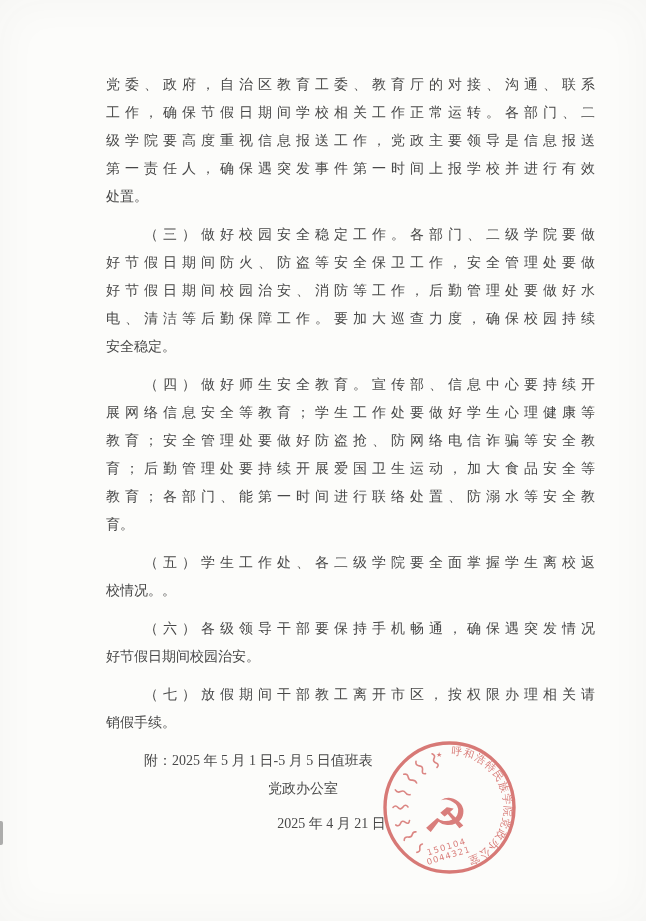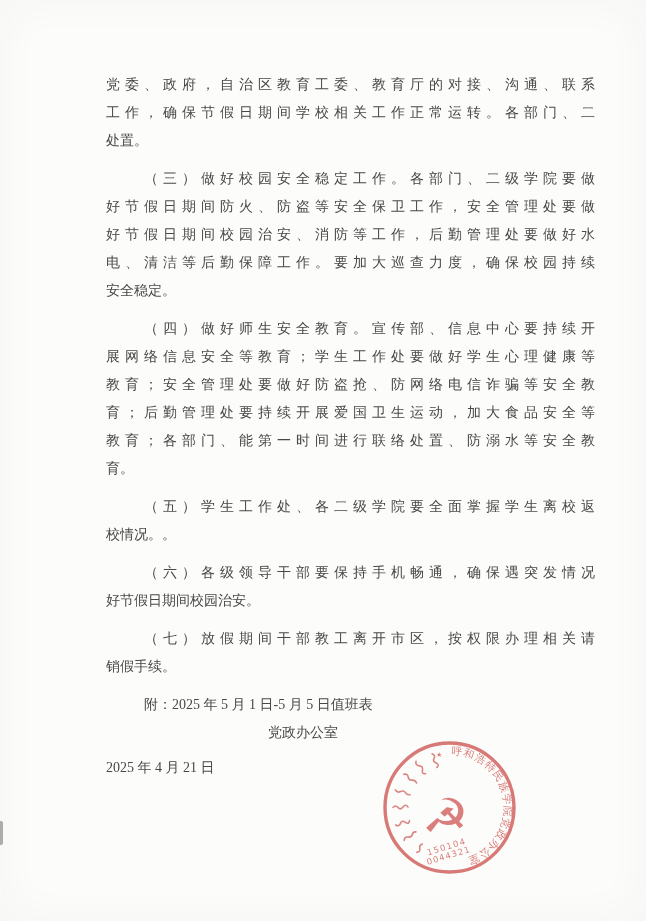--- a/index.html
+++ b/index.html
@@ -19,21 +19,21 @@
     line-height:28px;
     font-weight:400;
     margin-left:20px;
   }
   .para{margin:0 0 10px 0;}
   .line{text-align:justify;text-align-last:justify;}
   .last{text-align:justify;text-align-last:left;}
   .indent{text-indent:38px;}
   .attach{margin-top:0;text-indent:38px;text-align:right;text-align-last:left;}
   .sig{text-align:center;padding-right:95px;}
-  .sigdate{margin-top:7px;text-align:left;padding-right:38px;}
+  .sigdate{margin-top:7px;text-align:center;padding-right:38px;}
   .seal{
     position:absolute;
     left:379px;top:737px;
     width:141px;height:141px;
     mix-blend-mode:multiply;
     opacity:0.88;
     pointer-events:none;
   }
   .seal text{font-family:"DejaVu Serif","Liberation Serif",serif;}
   .seal .latin{font-family:"DejaVu Sans","Liberation Sans",sans-serif;}
@@ -45,20 +45,22 @@
 </head>
 <body>
 
 <div class="page">
 
   <div class="doc">
 
     <div class="para">
       <div class="line">党委、政府，自治区教育工委、教育厅的对接、沟通、联系</div>
       <div class="line">工作，确保节假日期间学校相关工作正常运转。各部门、二</div>
+      <div class="line">级学院要高度重视信息报送工作，党政主要领导是信息报送</div>
+      <div class="line">第一责任人，确保遇突发事件第一时间上报学校并进行有效</div>
       <div class="last">处置。</div>
     </div>
 
     <div class="para">
       <div class="line indent">（三）做好校园安全稳定工作。各部门、二级学院要做</div>
       <div class="line">好节假日期间防火、防盗等安全保卫工作，安全管理处要做</div>
       <div class="line">好节假日期间校园治安、消防等工作，后勤管理处要做好水</div>
       <div class="line">电、清洁等后勤保障工作。要加大巡查力度，确保校园持续</div>
       <div class="last">安全稳定。</div>
     </div>

